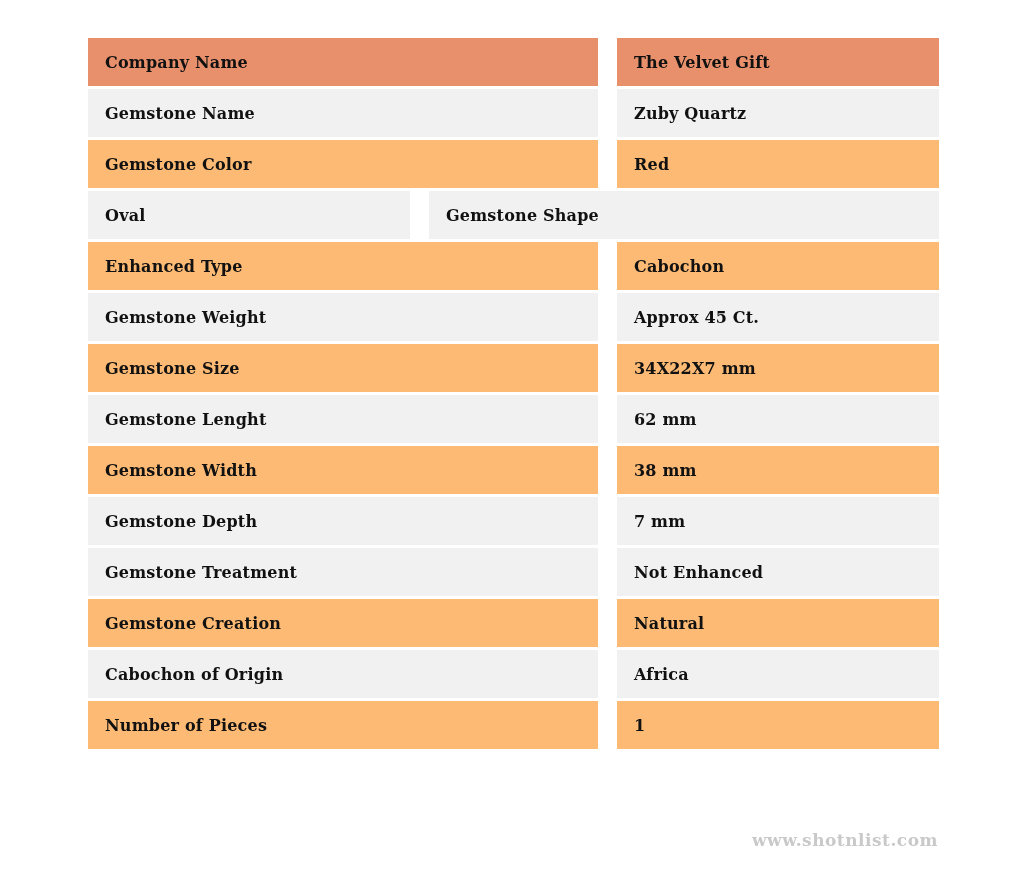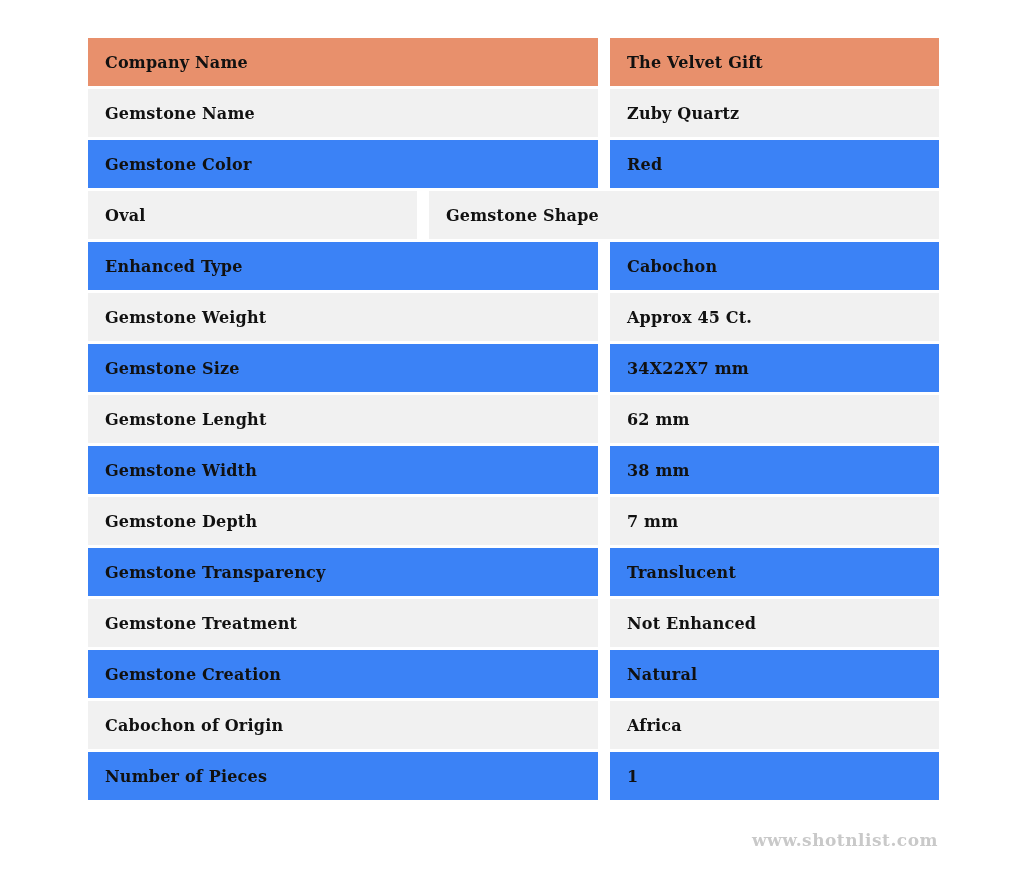--- a/index.html
+++ b/index.html
@@ -13,39 +13,39 @@
     overflow: hidden;
   }
   .spec-table {
     position: absolute;
     left: 88px;
     top: 38px;
     width: 851px;
   }
   .spec-row {
     display: flex;
-    gap: 12px;
+    gap: 19px;
     margin-bottom: 3px;
   }
   .cell {
     height: 48px;
     display: flex;
     align-items: center;
     padding-left: 17px;
     box-sizing: border-box;
     font-size: 16px;
     font-weight: bold;
     color: #111111;
     letter-spacing: 0.2px;
   }
   .cell.label { width: 510px; flex: 0 0 510px; }
   .cell.value { flex: 1; }
   .row-header .cell { background: #E8906C; }
   .row-alt .cell    { background: #F1F1F1; }
-  .row-plain .cell  { background: #3b82f6; }
+  .row-plain .cell  { background: #fdba74; }
   .watermark {
     position: absolute;
     top: 830px;
     right: 86px;
     font-size: 17px;
     font-weight: bold;
     color: #C9C9C9;
     letter-spacing: 0.5px;
   }
 </style>
@@ -97,24 +97,20 @@
   <div class="spec-row row-plain">
     <div class="cell label">Gemstone Width</div>
     <div class="cell value">38 mm</div>
   </div>
 
   <div class="spec-row row-alt">
     <div class="cell label">Gemstone Depth</div>
     <div class="cell value">7 mm</div>
   </div>
 
-  <div class="spec-row row-plain">
-    <div class="cell label">Gemstone Transparency</div>
-    <div class="cell value">Translucent</div>
-  </div>
 
   <div class="spec-row row-alt">
     <div class="cell label">Gemstone Treatment</div>
     <div class="cell value">Not Enhanced</div>
   </div>
 
   <div class="spec-row row-plain">
     <div class="cell label">Gemstone Creation</div>
     <div class="cell value">Natural</div>
   </div>

